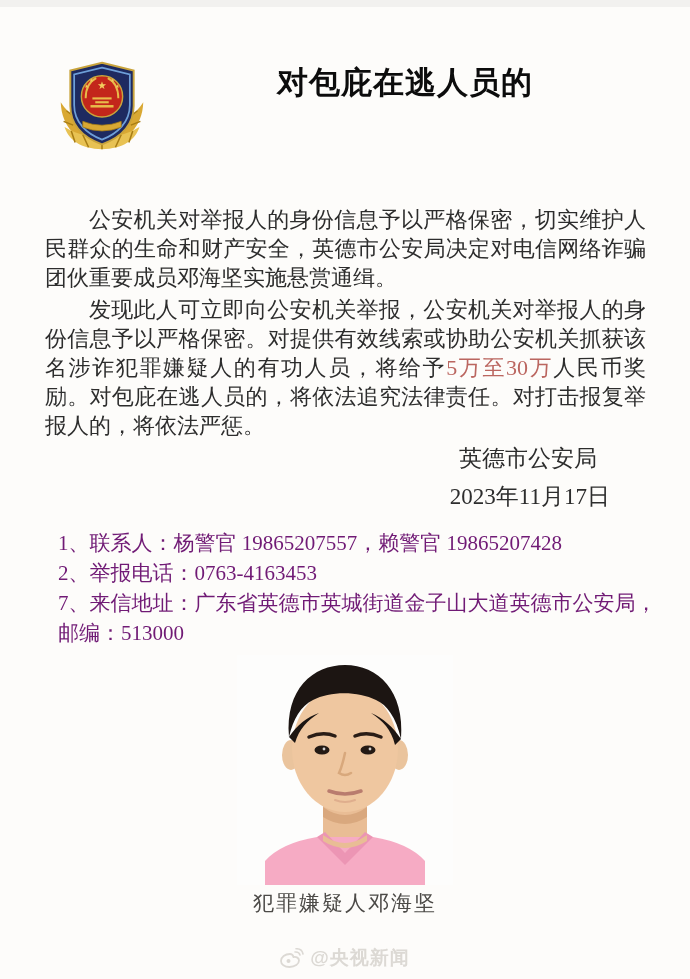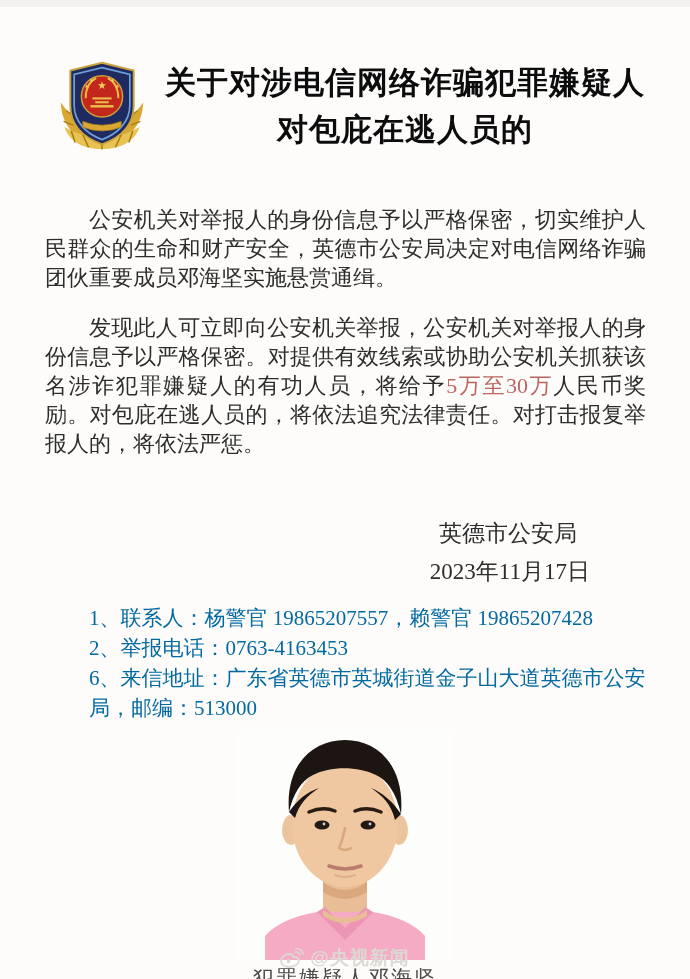--- a/index.html
+++ b/index.html
@@ -37,38 +37,37 @@
   }
   
   .content {
     margin:51px 44px 0 45px;
     font-size:22px;
     line-height:29px;
     text-align:justify;
     color:#2d2d2d;
   }
   .content p { text-indent:2em; }
-  .content p + p { margin-top:21px; }
+  .content p + p { margin-top:3px; }
   .reward { color:#bb6660; }
   
   .signature {
-    margin-top:57px;
     text-align:right;
-    padding-right:100px;
+    padding-right:80px;
     font-size:23px;
     line-height:38px;
     color:#2d2d2d;
   }
   .signature .issuer { padding-right:13px; }
   
   .contacts {
-    margin:12px 26px 0 89px;
+    margin:12px 26px 0 58px;
     font-size:21px;
     line-height:30px;
-    color:#0369a1;
+    color:#701a75;
   }
   
   .photo-wrap {
     margin-top:7px;
     display:flex;
     justify-content:center;
   }
   .photo-caption {
     margin-top:4px;
     text-align:center;
@@ -119,39 +118,38 @@
         <text x="66" y="31" font-size="5.5" fill="#f2cf5e" text-anchor="middle">★</text>
 
         <rect x="40" y="41" width="20" height="2.2" fill="#e8bb4a"></rect>
         <rect x="43" y="45" width="14" height="2.2" fill="#e8bb4a"></rect>
         <rect x="38" y="49" width="24" height="2.6" fill="#e8bb4a"></rect>
 
         <path d="M30,66 Q50,74 70,66 L70,72 Q50,80 30,72 Z" fill="#d9a833" stroke="#a87d14" stroke-width="0.8"></path>
       </svg>
     </div>
     <div class="title-block">
-      <div>关于对涉电信网络诈骗犯罪嫌疑人</div>
       <div>对包庇在逃人员的</div>
     </div>
   </div>
 
   <div class="content">
     <p>公安机关对举报人的身份信息予以严格保密，切实维护人民群众的生命和财产安全，英德市公安局决定对电信网络诈骗团伙重要成员邓海坚实施悬赏通缉。</p>
     <p><span>发现此人可立即向公安机关举报，公安机关对举报人的身份信息予以严格保密。对提供有效线索或协助公安机关抓获该名涉诈犯罪嫌疑人的有功人员，将给予</span><span class="reward">5万至30万</span><span>人民币奖励。对包庇在逃人员的，将依法追究法律责任。对打击报复举报人的，将依法严惩。</span></p>
   </div>
 
   <div class="signature">
     <div class="issuer">英德市公安局</div>
     <div>2023年11月17日</div>
   </div>
 
   <div class="contacts">
     <div>1、联系人：杨警官 19865207557，赖警官 19865207428</div>
     <div>2、举报电话：0763-4163453</div>
-    <div>6、来信地址：广东省英德市英城街道金子山大道英德市公安局，邮编：513000</div>
+    <div>7、来信地址：广东省英德市英城街道金子山大道英德市公安局，邮编：513000</div>
   </div>
 
   <div class="photo-wrap">
     <svg width="216" height="230" viewBox="0 0 216 230" aria-hidden="true">
       <rect x="0" y="0" width="216" height="230" fill="#fdfdfc"></rect>
 
       <path d="M86,148 L86,192 L130,192 L130,148 Z" fill="#e9bd95"></path>
       <path d="M86,152 Q108,168 130,152 L130,162 Q108,176 86,162 Z" fill="#d9a87e"></path>
 
       <path d="M28,230 L28,206 Q44,188 80,182 L136,182 Q172,188 188,206 L188,230 Z" fill="#f6abc4"></path>

